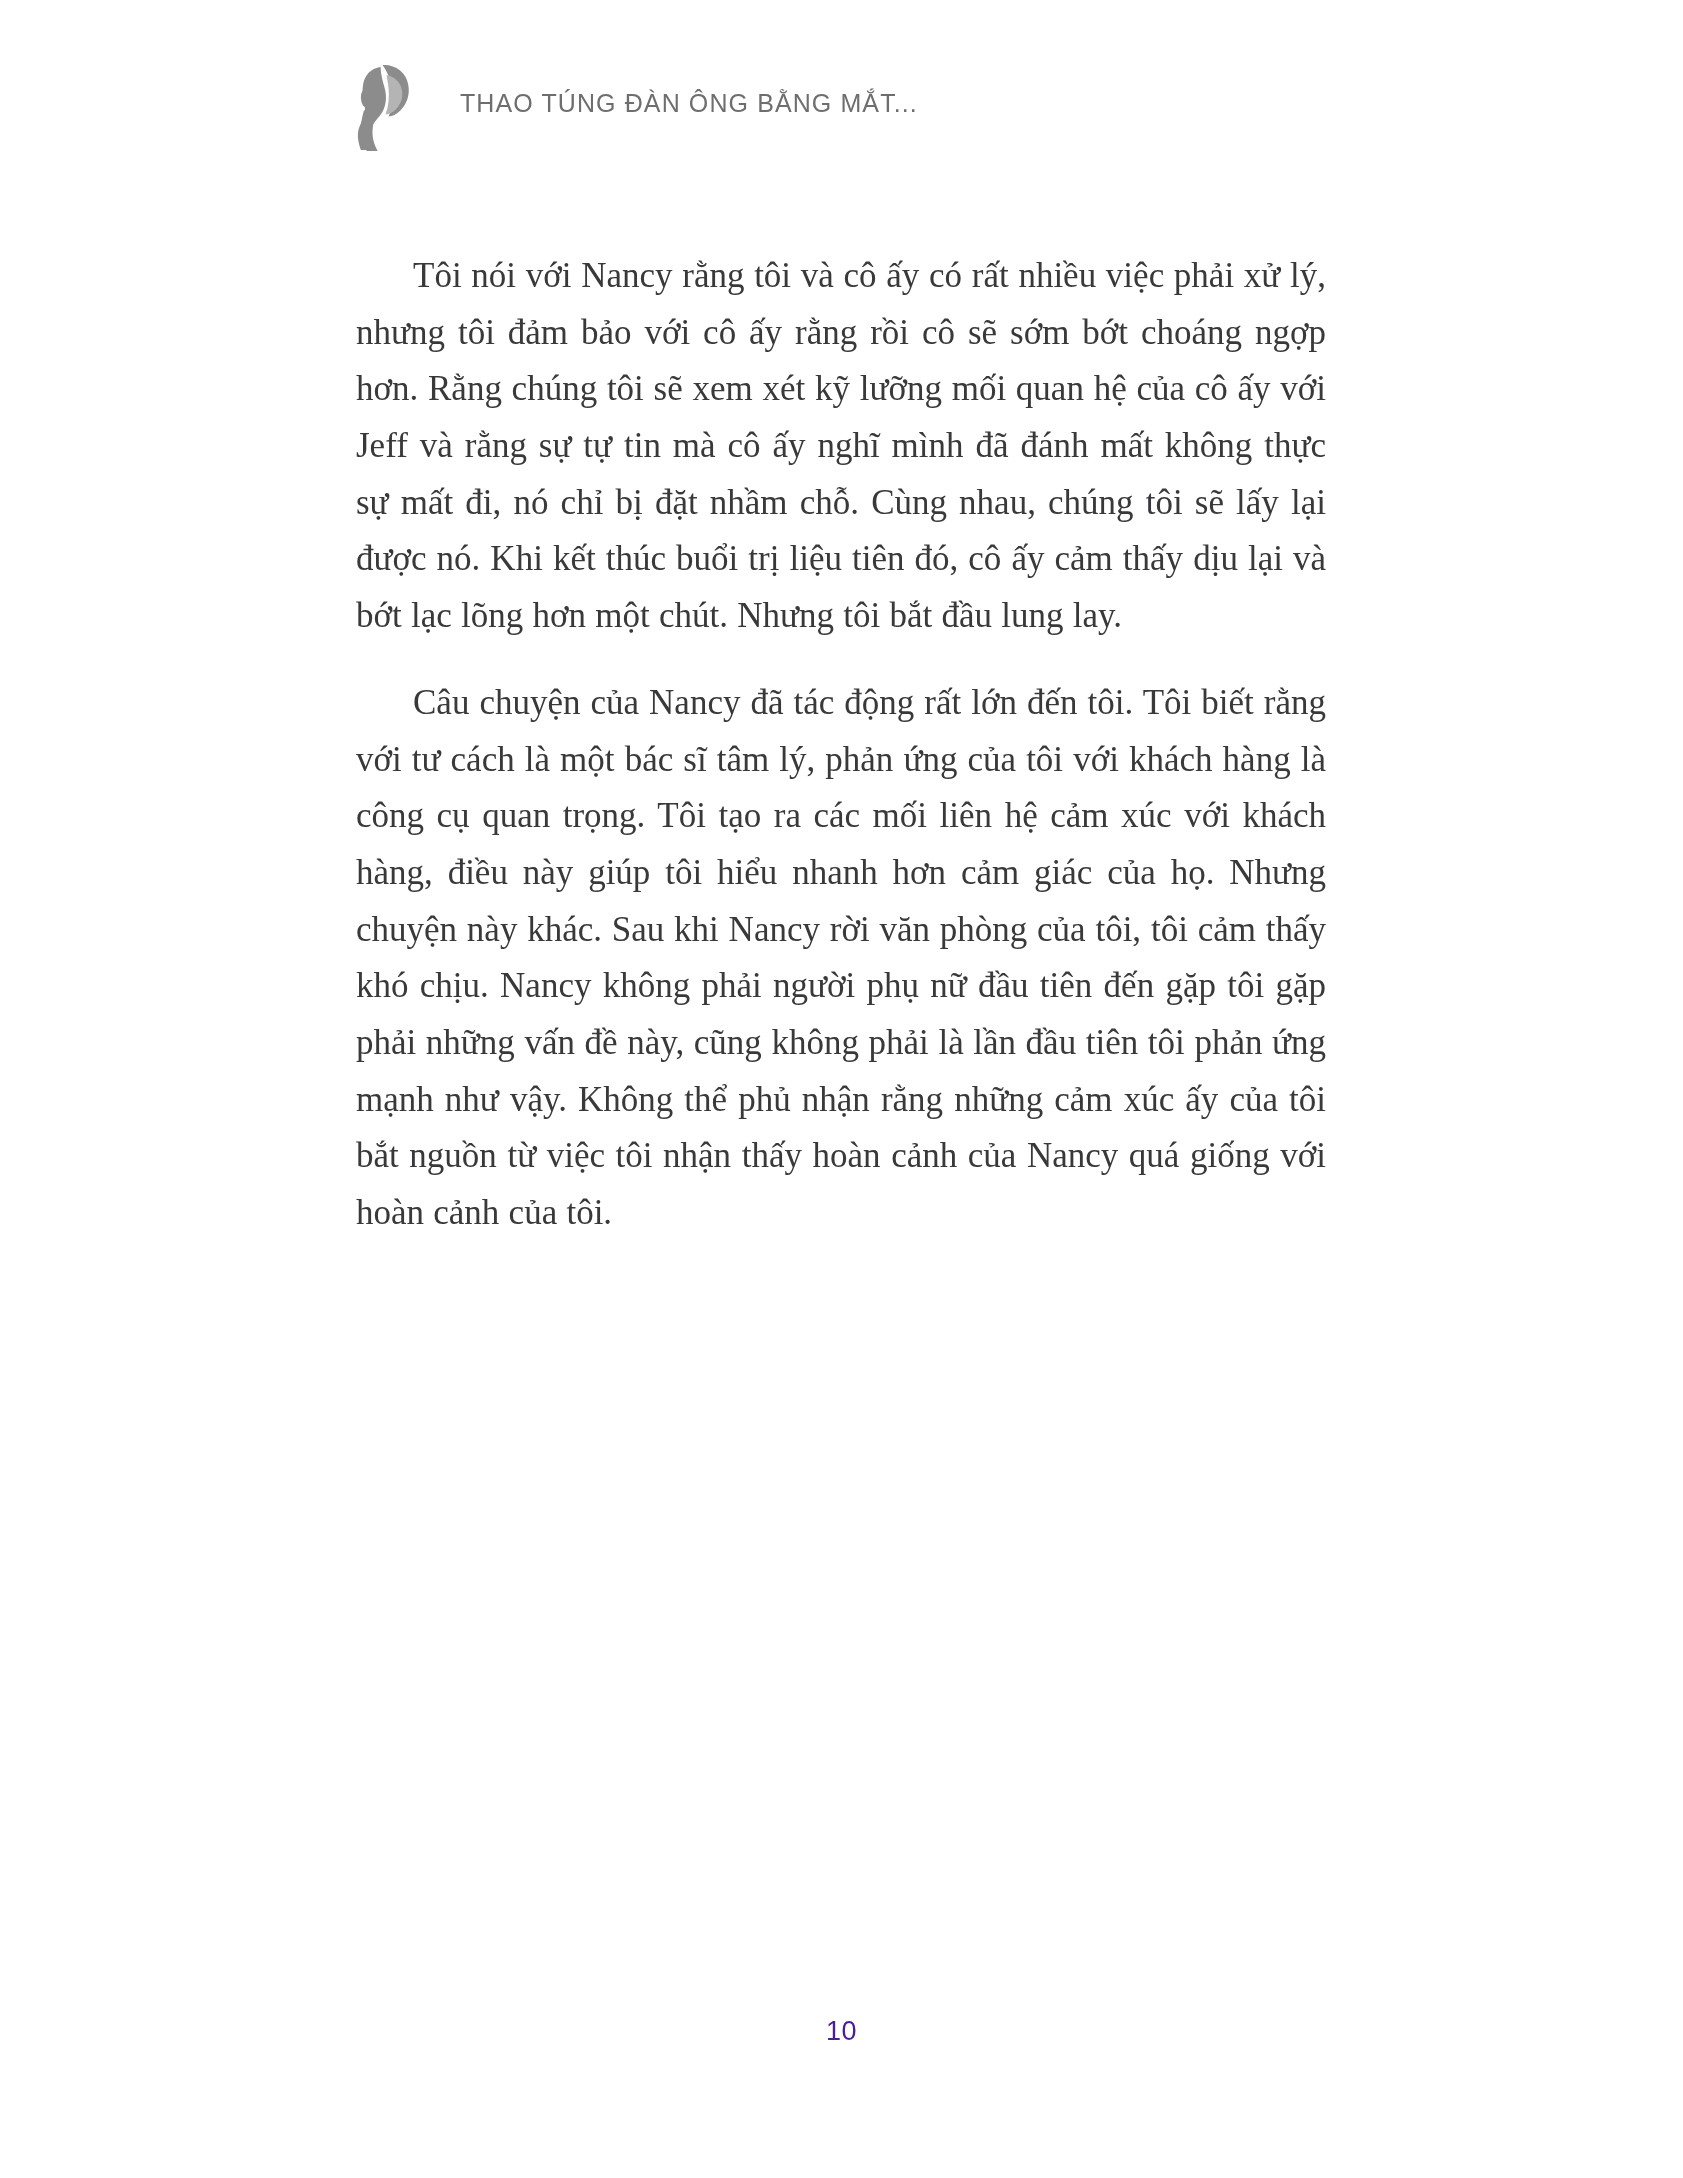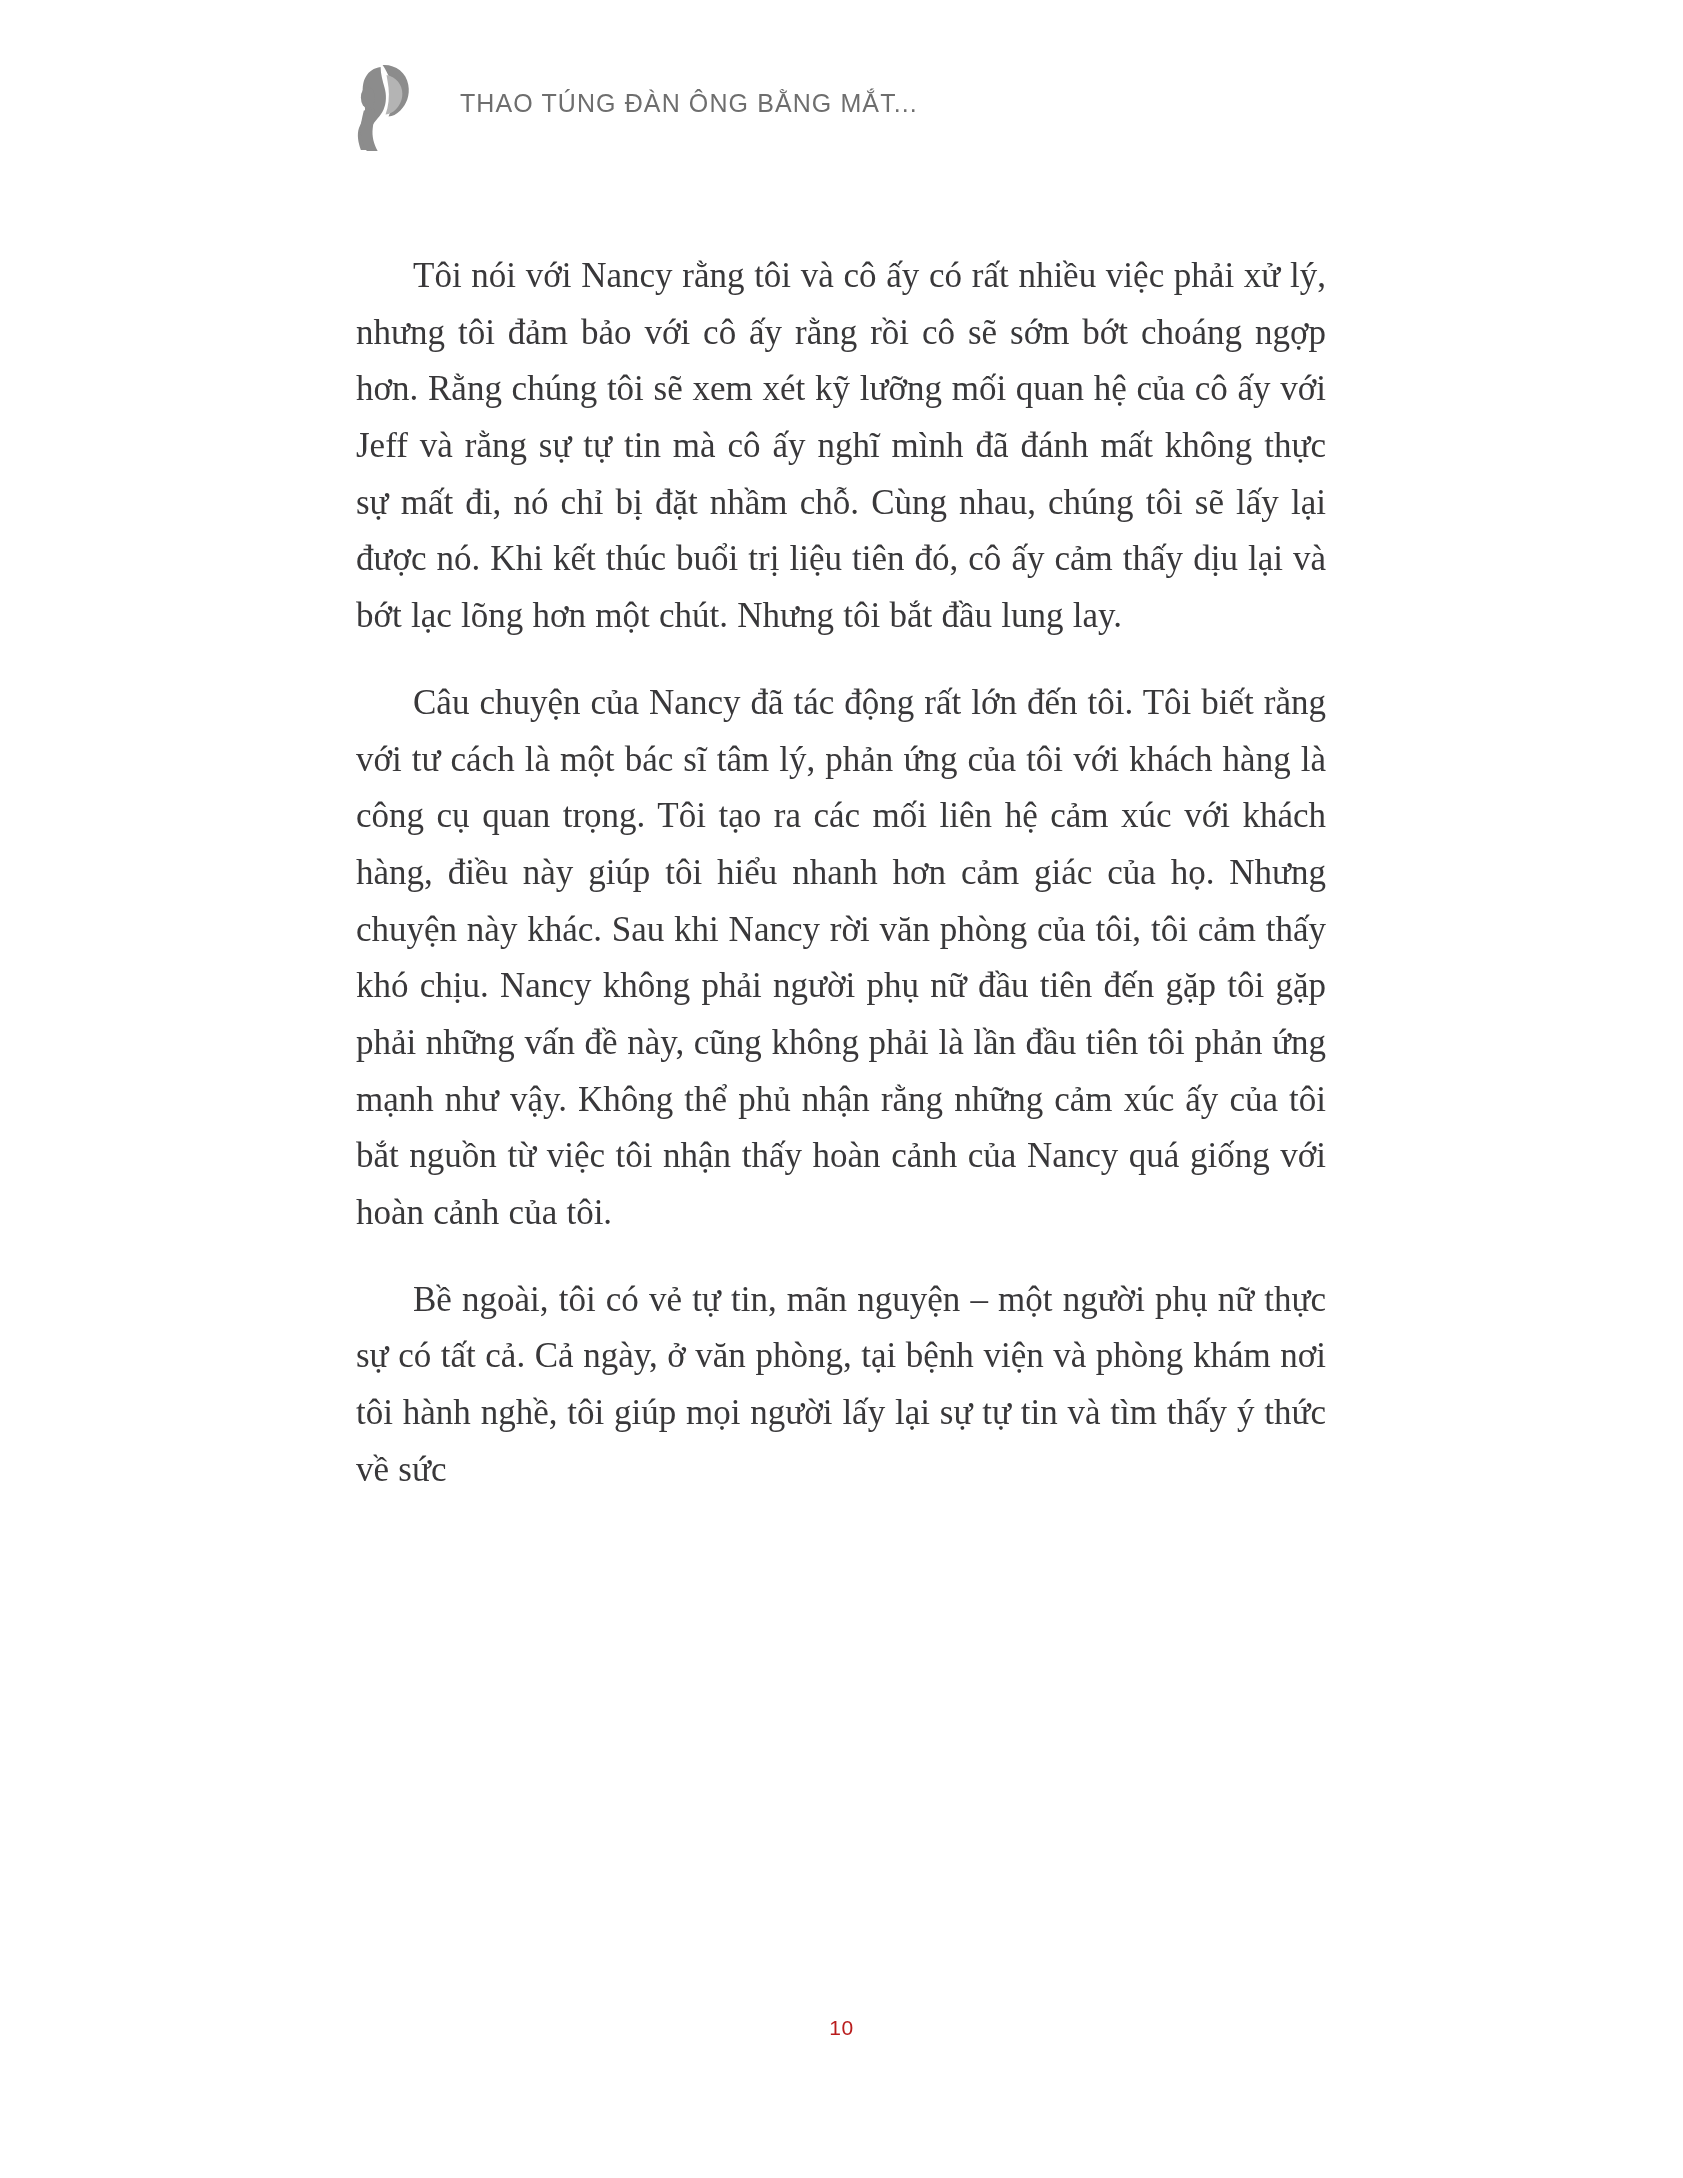--- a/index.html
+++ b/index.html
@@ -70,22 +70,22 @@
   }
 
   
   .folio {
     position: absolute;
     top: 2016px;
     left: 0;
     width: 1683px;
     text-align: center;
     font-family: "Liberation Sans", sans-serif;
-    font-size: 21px;
-    color: #b91c1c;
+    font-size: 27px;
+    color: #4c1d95;
     letter-spacing: 0.5px;
   }
 </style>
 </head>
 <body>
 
 <div class="page">
 
   <div class="running-header">
     <svg class="header-logo" viewBox="0 0 80 92" aria-hidden="true">
@@ -98,19 +98,18 @@
       <g fill="#b4b4b4">
         <path d="M36 14 C46 16 52 24 52 33 C52 41 48 47 43 51 C40 53 37 54 35 54 C38 46 39 36 38 27 C37.4 22 36.6 18 36 14 Z"></path>
       </g>
     </svg>
     <div class="header-title">THAO TÚNG ĐÀN ÔNG BẰNG MẮT...</div>
   </div>
 
   <div class="content">
     <p class="para">Tôi nói với Nancy rằng tôi và cô ấy có rất nhiều việc phải xử lý, nhưng tôi đảm bảo với cô ấy rằng rồi cô sẽ sớm bớt choáng ngợp hơn. Rằng chúng tôi sẽ xem xét kỹ lưỡng mối quan hệ của cô ấy với Jeff và rằng sự tự tin mà cô ấy nghĩ mình đã đánh mất không thực sự mất đi, nó chỉ bị đặt nhầm chỗ. Cùng nhau, chúng tôi sẽ lấy lại được nó. Khi kết thúc buổi trị liệu tiên đó, cô ấy cảm thấy dịu lại và bớt lạc lõng hơn một chút. Nhưng tôi bắt đầu lung lay.</p>
     <p class="para">Câu chuyện của Nancy đã tác động rất lớn đến tôi. Tôi biết rằng với tư cách là một bác sĩ tâm lý, phản ứng của tôi với khách hàng là công cụ quan trọng. Tôi tạo ra các mối liên hệ cảm xúc với khách hàng, điều này giúp tôi hiểu nhanh hơn cảm giác của họ. Nhưng chuyện này khác. Sau khi Nancy rời văn phòng của tôi, tôi cảm thấy khó chịu. Nancy không phải người phụ nữ đầu tiên đến gặp tôi gặp phải những vấn đề này, cũng không phải là lần đầu tiên tôi phản ứng mạnh như vậy. Không thể phủ nhận rằng những cảm xúc ấy của tôi bắt nguồn từ việc tôi nhận thấy hoàn cảnh của Nancy quá giống với hoàn cảnh của tôi.</p>
-    <p class="para">Bề ngoài, tôi có vẻ tự tin, mãn nguyện – một người phụ nữ thực sự có tất cả. Cả ngày, ở văn phòng, tại bệnh viện và phòng khám nơi tôi hành nghề, tôi giúp mọi người lấy lại sự tự tin và tìm thấy ý thức về sức</p>
   </div>
 
   <div class="folio">10</div>
 
 </div>
 
 
 </body></html>

